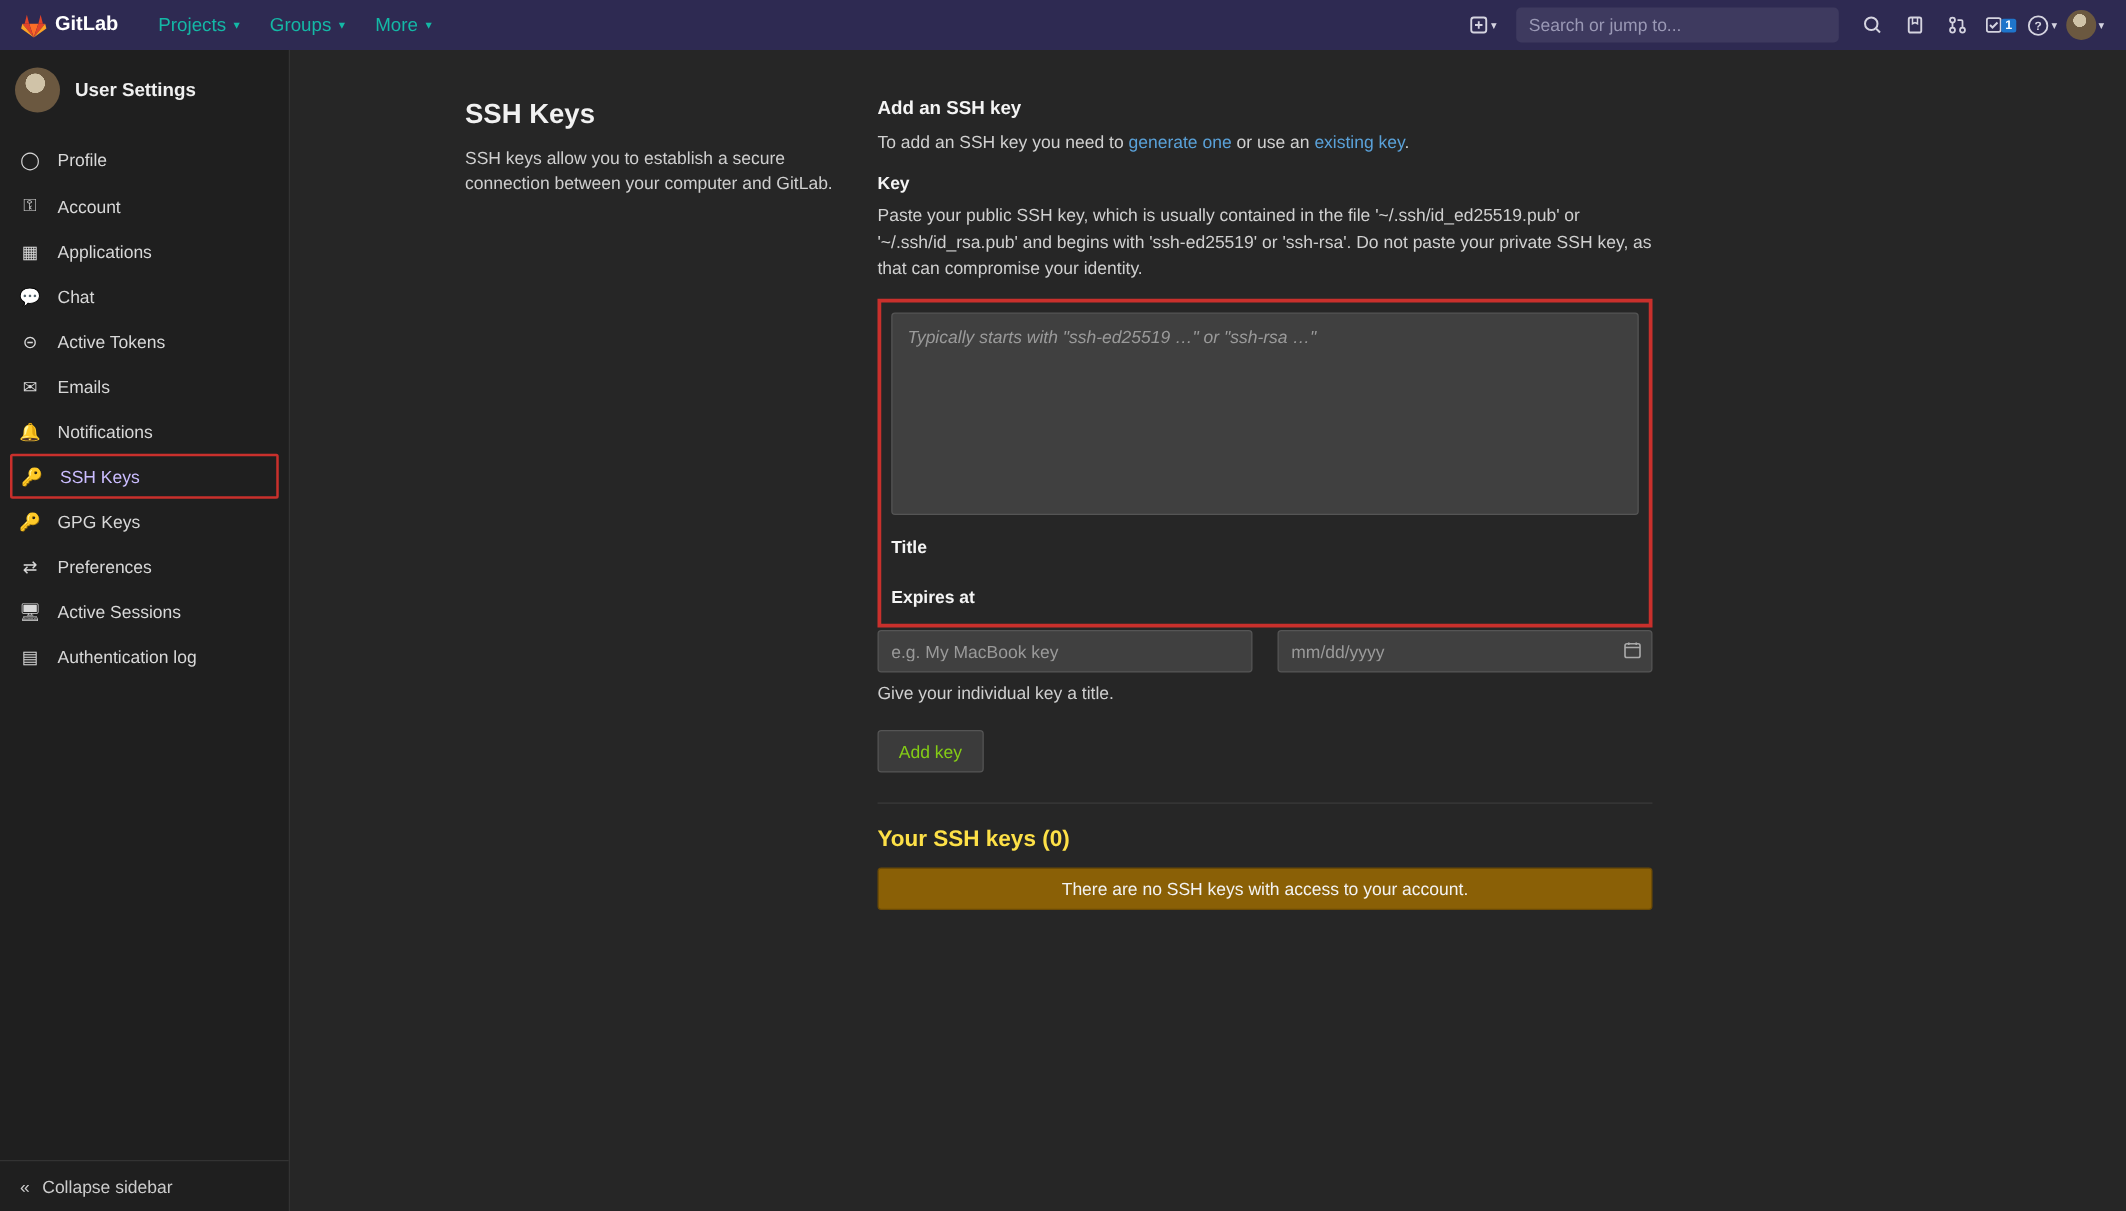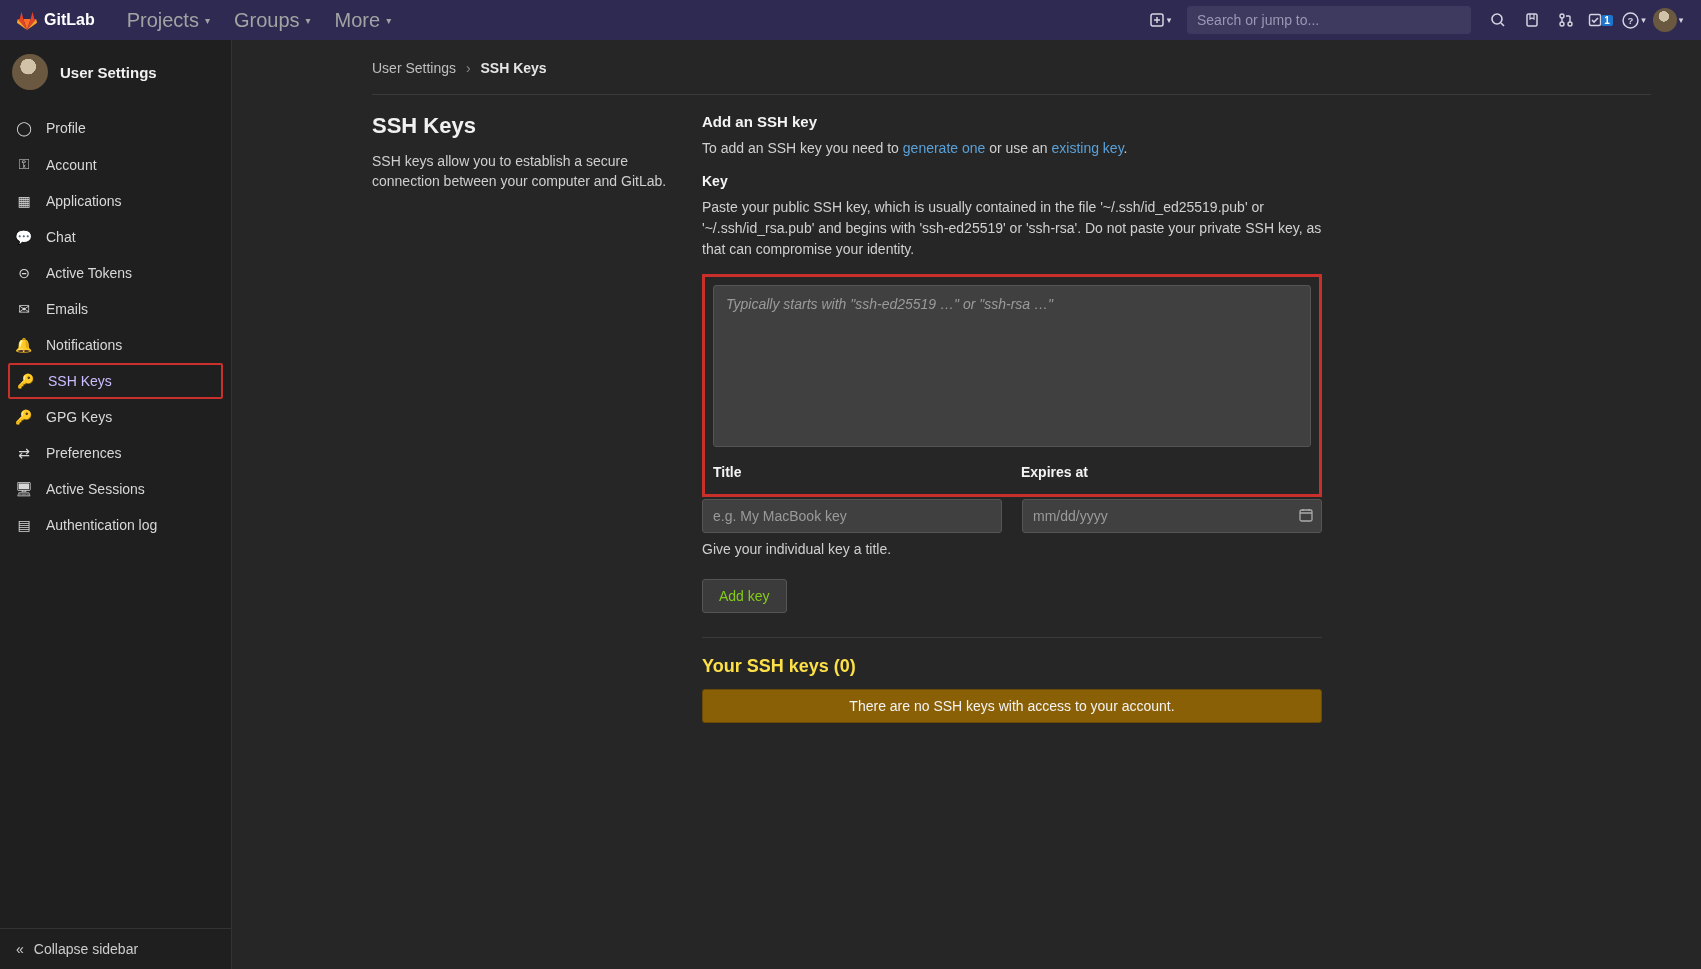--- a/index.html
+++ b/index.html
@@ -2,24 +2,24 @@
 <html><head>
 <meta charset="utf-8">
 <style>
 * { box-sizing: border-box; margin: 0; padding: 0; }
 body { font-family: -apple-system, BlinkMacSystemFont, "Segoe UI", Helvetica, Arial, sans-serif; background: #262626; color: #e5e5e5; font-size: 14px; width: 1701px; height: 969px; overflow: hidden; position: relative; }
 
 
 .top-nav { position: fixed; top: 0; left: 0; right: 0; height: 40px; background: #2e2a52; display: flex; align-items: center; padding: 0 16px; z-index: 100; }
 .logo { display: flex; align-items: center; gap: 6px; margin-right: 20px; }
 .logo-text { color: #fff; font-weight: 600; font-size: 16px; }
-.nav-item { color: #a3a3a3; padding: 8px 12px; cursor: pointer; display: flex; align-items: center; gap: 4px; font-size: 20px; }
+.nav-item { color: #14b8a6; padding: 8px 12px; cursor: pointer; display: flex; align-items: center; gap: 4px; font-size: 15px; }
 .chev-down::after { content: "▾"; font-size: 10px; margin-left: 2px; }
 .top-spacer { flex: 1; }
-.search-box { background: rgba(255,255,255,0.08); color: #bbb; border-radius: 4px; padding: 6px 10px; font-size: 14px; width: 284px; border: none; outline: none; margin: 0 10px; }
+.search-box { background: rgba(255,255,255,0.08); color: #bbb; border-radius: 4px; padding: 6px 10px; font-size: 14px; width: 258px; border: none; outline: none; margin: 0 10px; }
 .search-box::placeholder { color: #9a98b5; }
 .top-icon { color: #d5d4e0; width: 34px; height: 40px; display: flex; align-items: center; justify-content: center; cursor: pointer; position: relative; }
 .top-icon.hasdd::after { content: "▾"; font-size: 9px; margin-left: 2px; }
 .badge-blue { background: #1f75cb; font-size: 10px; color: #fff; padding: 0 3px; border-radius: 2px; margin-left: -2px; font-weight: bold; }
 .avatar-sm { width: 24px; height: 24px; border-radius: 50%; background: radial-gradient(circle at 45% 35%, #d0c3a8 25%, #6b5840 26%); }
 
 
 .sidebar { position: fixed; top: 40px; left: 0; bottom: 0; width: 232px; background: #1f1f1f; border-right: 1px solid #333; display: flex; flex-direction: column; }
 .sidebar-header { padding: 14px 14px 14px 12px; display: flex; align-items: center; gap: 12px; }
 .avatar-md { width: 36px; height: 36px; border-radius: 50%; background: radial-gradient(circle at 45% 35%, #d0c3a8 25%, #6b5840 26%); }
@@ -193,44 +193,39 @@
         <span>Authentication log</span>
       </div>
     </div>
   <div class="sidebar-footer">
     <span>«</span>
     <span>Collapse sidebar</span>
   </div>
 </div>
 
 <div class="main">
-  <div class="breadcrumbs">
-    <span>User Settings</span>
-    <span class="sep">›</span>
-    <span class="current">SSH Keys</span>
-  </div>
 
   <div class="content-row">
     <div class="content-left">
       <h1 class="page-title">SSH Keys</h1>
       <p class="desc">SSH keys allow you to establish a secure connection between your computer and GitLab.</p>
     </div>
 
     <div class="content-right">
       <div class="sect-head lg">Add an SSH key</div>
       <p class="text">
         <span>To add an SSH key you need to </span><a>generate one</a><span> or use an </span><a>existing key</a><span>.</span>
       </p>
 
       <div class="sect-head">Key</div>
       <p class="text">Paste your public SSH key, which is usually contained in the file '~/.ssh/id_ed25519.pub' or '~/.ssh/id_rsa.pub' and begins with 'ssh-ed25519' or 'ssh-rsa'. Do not paste your private SSH key, as that can compromise your identity.</p>
 
       <div class="highlight-box">
         <textarea class="key-input" placeholder="Typically starts with &quot;ssh-ed25519 …&quot; or &quot;ssh-rsa …&quot;" style=""></textarea>
-        <div class="form-row" style="margin-top:14px;">
+        <div class="form-row" style="margin-top:14px;flex-direction:column;">
           <div class="form-col">
             <label class="flabel">Title</label>
           </div>
           <div class="form-col">
             <label class="flabel">Expires at</label>
           </div>
         </div>
       </div>
 
       <div class="form-row" style="margin-top:-2px;gap:20px;">

